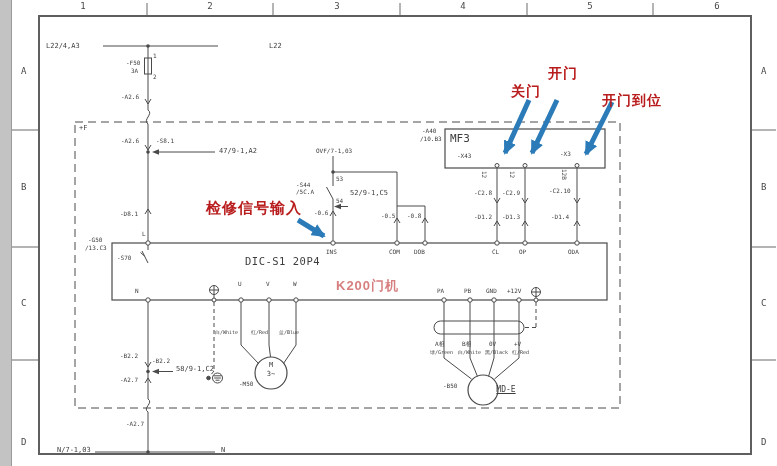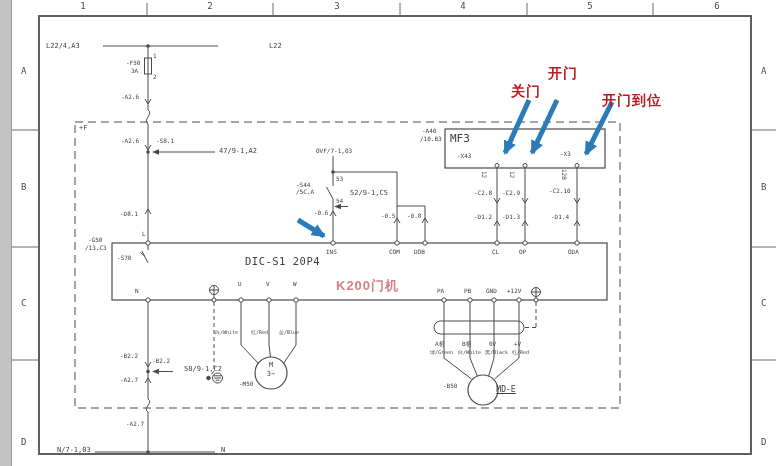--- a/index.html
+++ b/index.html
@@ -162,21 +162,21 @@
       <div class="lb" style="left: 121px; top: 138px;">-A2.6</div>
       <div class="lb" style="left: 156px; top: 138px;">-S8.1</div>
       <div class="lb m7" style="left: 219px; top: 147px;">47/9-1,A2</div>
       <div class="lb" style="left: 120px; top: 211px;">-D8.1</div>
       <div class="lb" style="left: 88px; top: 237px;">-G50</div>
       <div class="lb" style="left: 85px; top: 245px;">/13.C3</div>
       <div class="lb" style="left: 142px; top: 231px;">L</div>
       <div class="lb" style="left: 117px; top: 255px;">-S70</div>
       <div class="lb" style="left: 120px; top: 353px;">-B2.2</div>
       <div class="lb" style="left: 152px; top: 358px;">-B2.2</div>
-      <div class="lb m7" style="left: 184px; top: 365px; text-align: right;">58/9-1,C2</div>
+      <div class="lb m7" style="left: 176px; top: 365px; text-align: right;">58/9-1,C2</div>
       <div class="lb" style="left: 120px; top: 377px;">-A2.7</div>
       <div class="lb" style="left: 126px; top: 421px;">-A2.7</div>
       <div class="lb m7" style="left: 57px; top: 446px;">N/7-1,03</div>
       <div class="lb m7" style="left: 221px; top: 446px;">N</div>
       <div class="lb" style="left: 135px; top: 288px;">N</div>
       <div class="lb" style="left: 316px; top: 148px;">OVF/7-1,03</div>
       <div class="lb" style="left: 336px; top: 176px;">53</div>
       <div class="lb" style="left: 336px; top: 198px;">54</div>
       <div class="lb" style="left: 296px; top: 182px;">-S44</div>
       <div class="lb" style="left: 296px; top: 189px;">/5C.A</div>
@@ -226,16 +226,17 @@
     </div>
 
   <div class="title" style="left:79px;top:124px;font-size:7px;">+F</div>
   <div class="title" style="left:245px;top:255px;font-size:10.5px;letter-spacing:0.5px;">DIC-S1 20P4</div>
   <div class="pink" style="left:336px;top:277px;">K200门机</div>
   <div class="title" style="left:450px;top:132px;font-size:11px;">MF3</div>
   <div class="title cc" style="left:271px;top:361px;font-size:7px;">M</div>
   <div class="title cc" style="left:271px;top:370px;font-size:7px;">3~</div>
   <div class="title cc" style="left:506px;top:385px;font-size:8px;text-decoration:underline;">MD-E</div>
 
+  <div class="red" style="left:206px;top:199px;font-size:15px;">检修信号输入</div>
   <div class="red" style="left:511px;top:83px;">关门</div>
   <div class="red" style="left:548px;top:65px;">开门</div>
   <div class="red" style="left:602px;top:92px;font-family:Liberation Mono, monospace;">开门到位</div>
 </div>
 
 </body></html>

